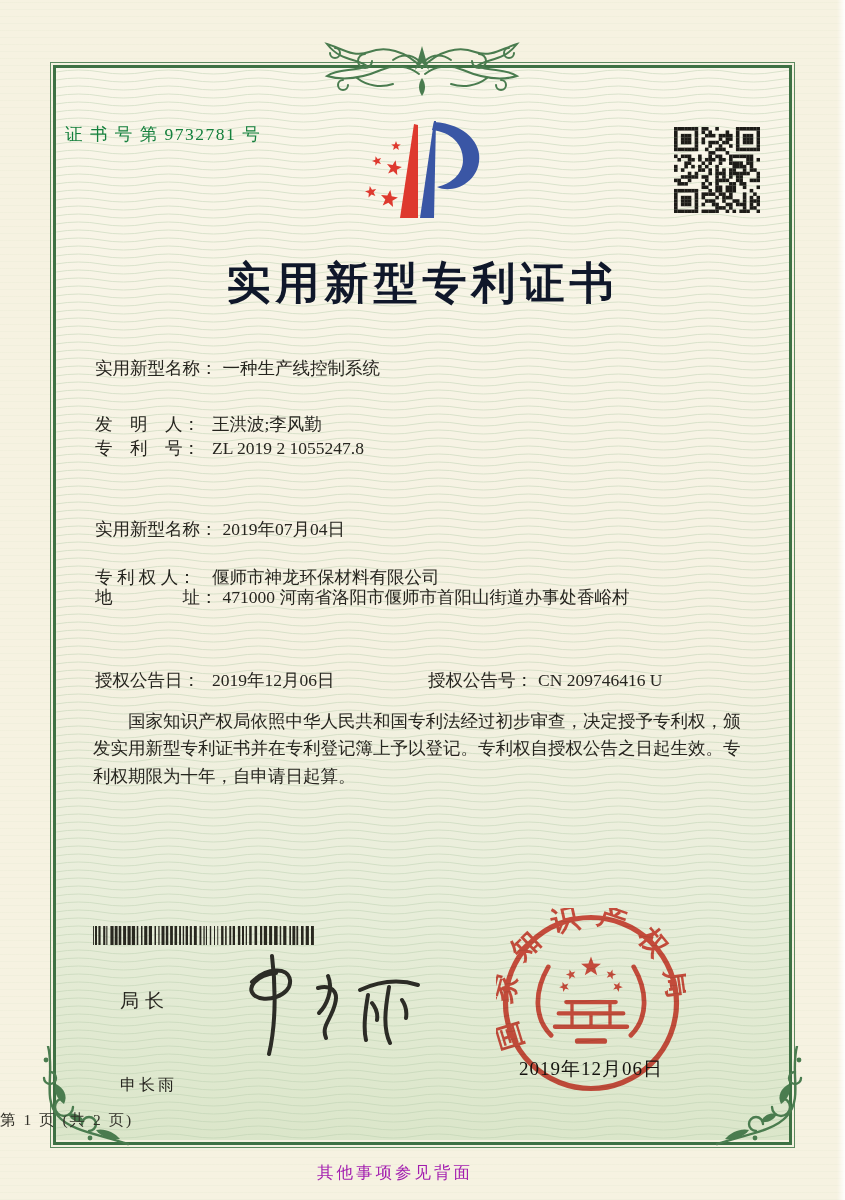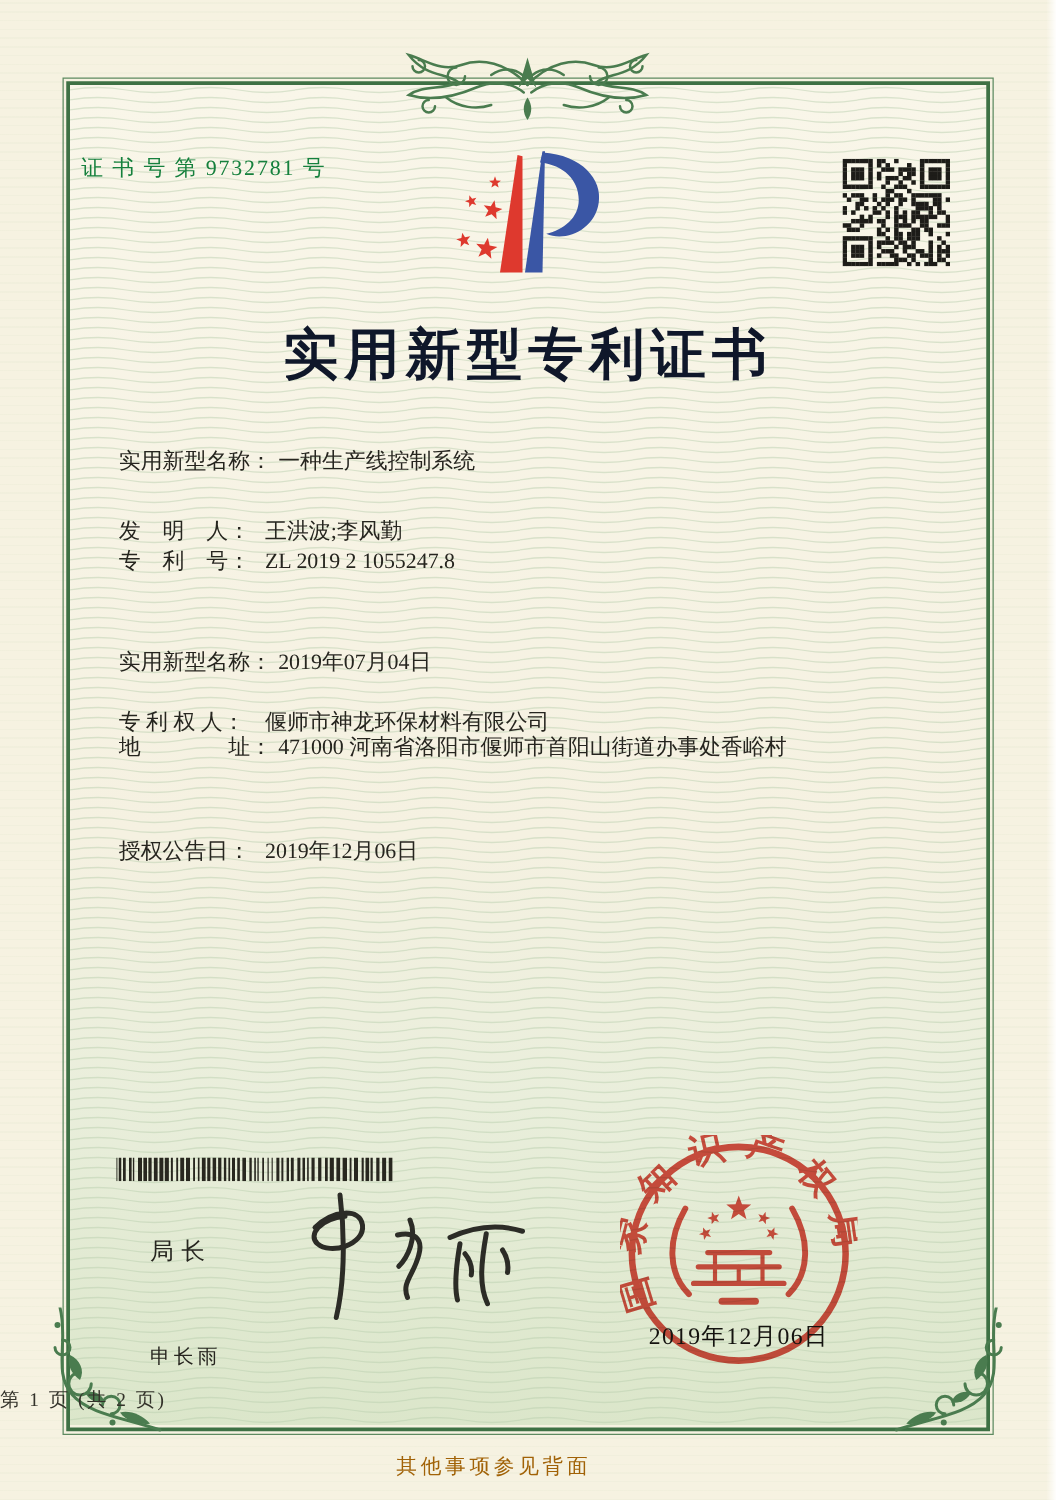--- a/index.html
+++ b/index.html
@@ -39,21 +39,21 @@
   .barcode{position:absolute;left:93px;top:926px;z-index:3;}
   .bureau-title{position:absolute;left:120px;top:988px;font-size:19px;letter-spacing:6px;z-index:3;}
   .bureau-name{position:absolute;left:120px;top:1031px;font-size:16px;letter-spacing:3px;z-index:3;margin-top:44px;}
   .signature{position:absolute;left:232px;top:950px;z-index:3;}
   .seal{position:absolute;left:496px;top:908px;z-index:3;mix-blend-mode:multiply;opacity:.93;}
   .seal-date{position:absolute;left:500px;top:1056px;width:182px;text-align:center;
     font-size:19px;letter-spacing:1px;color:#14130f;z-index:4;}
   .page-footer{position:absolute;left:0;top:1110px;width:790px;
     font-size:15.5px;letter-spacing:2px;z-index:3;color:#33322a;}
   .back-note{position:absolute;left:0;top:1162px;width:790px;text-align:center;
-    font-size:16.5px;letter-spacing:3px;z-index:3;color:#a16207;}
+    font-size:16.5px;letter-spacing:3px;z-index:3;color:#a21caf;}
 </style>
 </head>
 <body>
 
 <svg class="waves" width="733" height="1072">
   <defs>
     <pattern id="wv" width="90" height="8" patternUnits="userSpaceOnUse">
       <path d="M0,4 Q22.5,0 45,4 T90,4" fill="none" stroke="#b9cfae" stroke-width="1"></path>
     </pattern>
     <linearGradient id="tint" x1="0" y1="0" x2="0" y2="1">
@@ -461,23 +461,27 @@
   <span class="lbl">实用新型名称：</span><span class="val">2019年07月04日</span>
 </div>
 <div class="row" style="top:565px">
   <span class="lbl">专 利 权 人：</span><span class="val">偃师市神龙环保材料有限公司</span>
 </div>
 <div class="row" style="top:585px">
   <span class="lbl">地　　　　址：</span><span class="val">471000 河南省洛阳市偃师市首阳山街道办事处香峪村</span>
 </div>
 <div class="row" style="top:668px">
   <span class="lbl">授权公告日：</span><span class="val">2019年12月06日</span>
+  <span class="pair2">
+    <span class="lbl" style="min-width:0">授权公告号：</span><span class="val">CN 209746416 U</span>
+  </span>
 </div>
 
 <div class="paras">
+  <p>国家知识产权局依照中华人民共和国专利法经过初步审查，决定授予专利权，颁发实用新型专利证书并在专利登记簿上予以登记。专利权自授权公告之日起生效。专利权期限为十年，自申请日起算。</p>
 </div>
 
 <svg class="barcode" width="226" height="19" fill="#28271f">
     <rect x="0.0" y="0" width="0.9" height="19"></rect>
     <rect x="2.0" y="0" width="2.0" height="19"></rect>
     <rect x="5.4" y="0" width="2.2" height="19"></rect>
     <rect x="10.2" y="0" width="2.1" height="19"></rect>
     <rect x="13.3" y="0" width="1.1" height="19"></rect>
     <rect x="17.4" y="0" width="3.2" height="19"></rect>
     <rect x="21.7" y="0" width="2.9" height="19"></rect>

